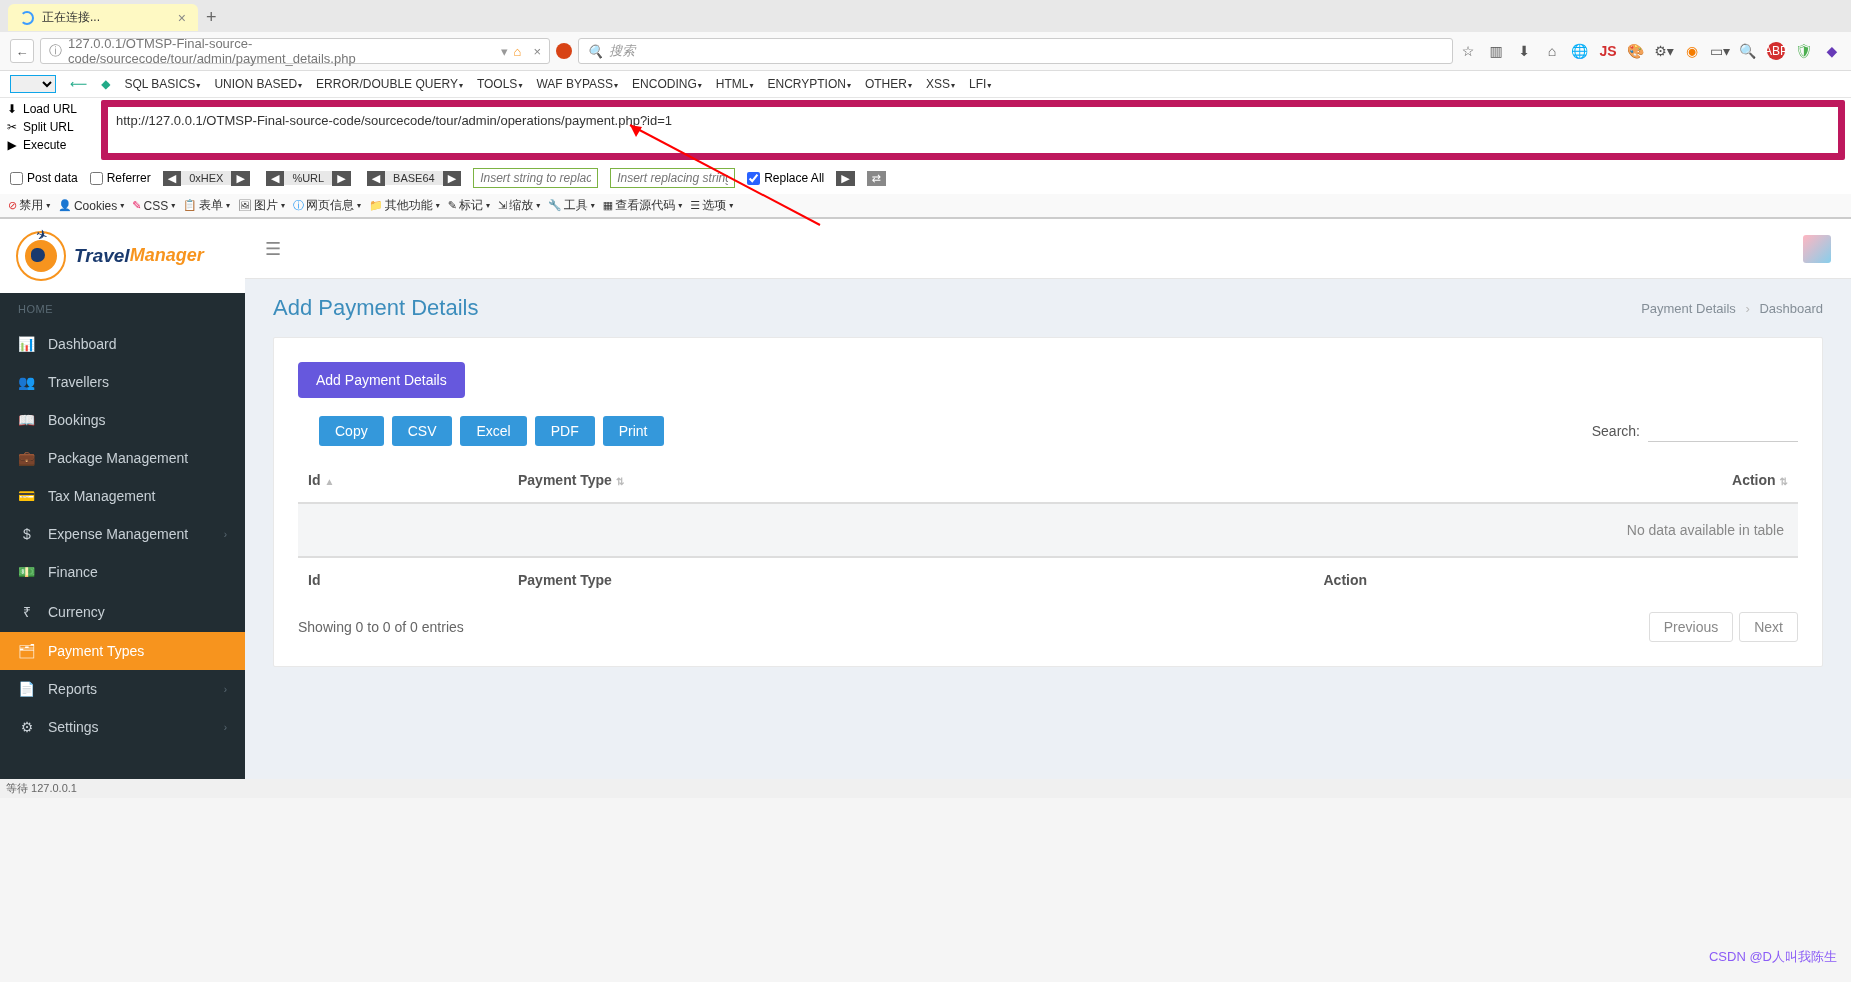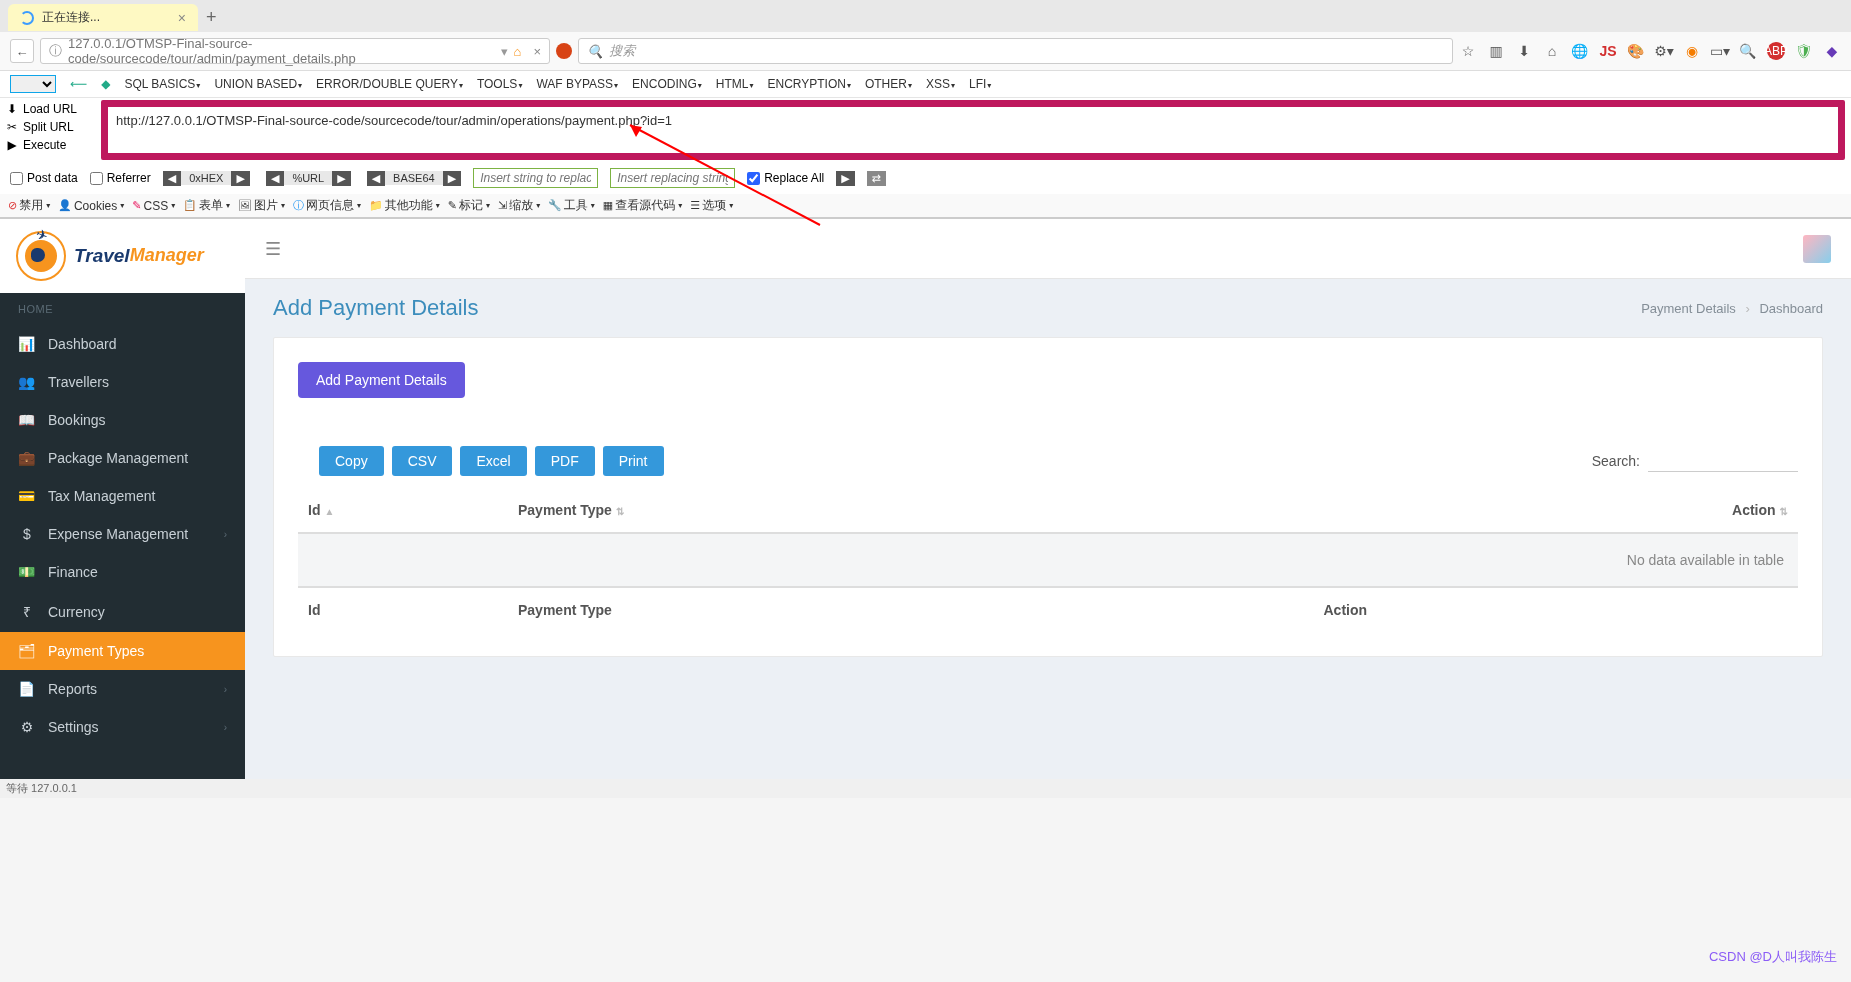--- a/index.html
+++ b/index.html
@@ -72,21 +72,21 @@
 .hamburger { color: #888; font-size: 18px; cursor: pointer; }
 .avatar { width: 28px; height: 28px; border-radius: 3px; background: linear-gradient(135deg,#ffb6c1,#87ceeb); }
 
 .page-header { display: flex; justify-content: space-between; align-items: center; padding: 16px 28px; }
 .page-title { color: #3c8dbc; font-size: 22px; font-weight: normal; }
 .breadcrumb { color: #848e97; font-size: 13px; }
 .breadcrumb .sep { margin: 0 6px; color: #bbb; }
 
 .content-box { background: #fff; margin: 0 28px 20px; padding: 24px; border: 1px solid #e8e8e8; border-radius: 2px; }
 .btn-add { background: #6658dd; color: #fff; border: none; padding: 10px 18px; border-radius: 4px; font-size: 14px; cursor: pointer; }
-.export-row { display: flex; justify-content: space-between; align-items: center; margin-top: 48px; margin-bottom: 12px; padding-left: 21px; }
+.export-row { display: flex; justify-content: space-between; align-items: center; margin-top: 18px; margin-bottom: 12px; padding-left: 21px; }
 .export-btns { display: flex; gap: 8px; }
 .btn-export { background: #3498db; color: #fff; border: none; padding: 7px 16px; border-radius: 3px; font-size: 14px; cursor: pointer; }
 .search-wrap { display: flex; align-items: center; gap: 8px; font-size: 14px; color: #555; }
 .search-wrap input { border: none; border-bottom: 1px solid #ccc; padding: 3px 4px; width: 150px; outline:none;}
 
 .data-table { width: 100%; border-collapse: collapse; }
 .data-table th, .data-table td { text-align: left; padding: 14px 10px; font-size: 14px; color: #555; }
 .data-table thead th { border-bottom: 2px solid #ddd; font-weight: bold; }
 .data-table thead th .sort { color: #bbb; font-size: 10px; margin-left: 4px; }
 .data-table .empty-row td { background: #f4f5f6; text-align: right; color: #888; padding: 18px 14px; }
@@ -382,18 +382,25 @@
             </tr>
           </tbody>
         <tfoot>
             <tr id="tfoot-row">
               <th>Id</th>
               <th>Payment Type</th>
               <th>Action</th>
             </tr>
           </tfoot>
       </table>
+      <div class="table-footer">
+        <div class="table-info">Showing 0 to 0 of 0 entries</div>
+        <div class="pagination">
+          <button class="page-btn">Previous</button>
+          <button class="page-btn">Next</button>
+        </div>
+      </div>
     </div>
   </div>
 </div>
 
 <div class="watermark">CSDN @D人叫我陈生</div>
 <div class="status-bar">等待 127.0.0.1</div>
 
 </body></html>

